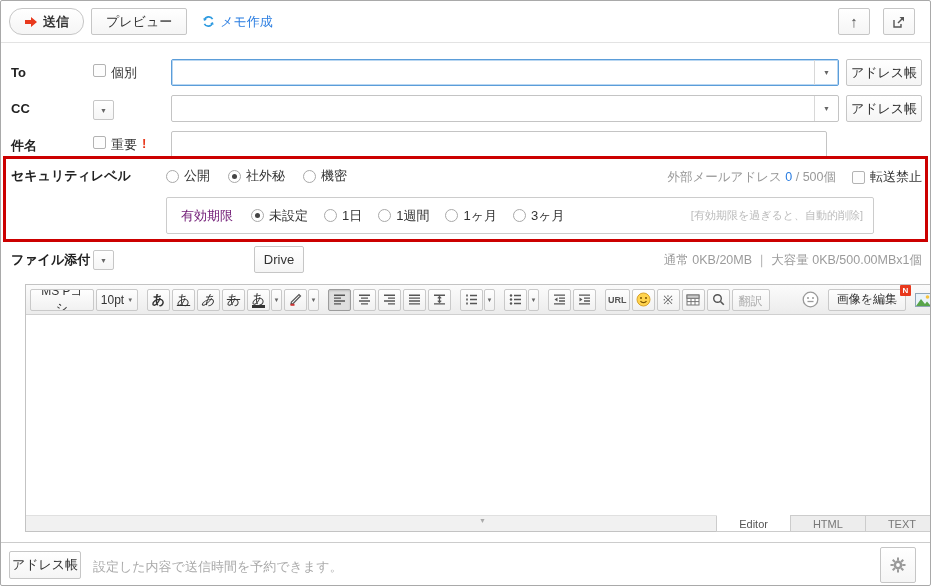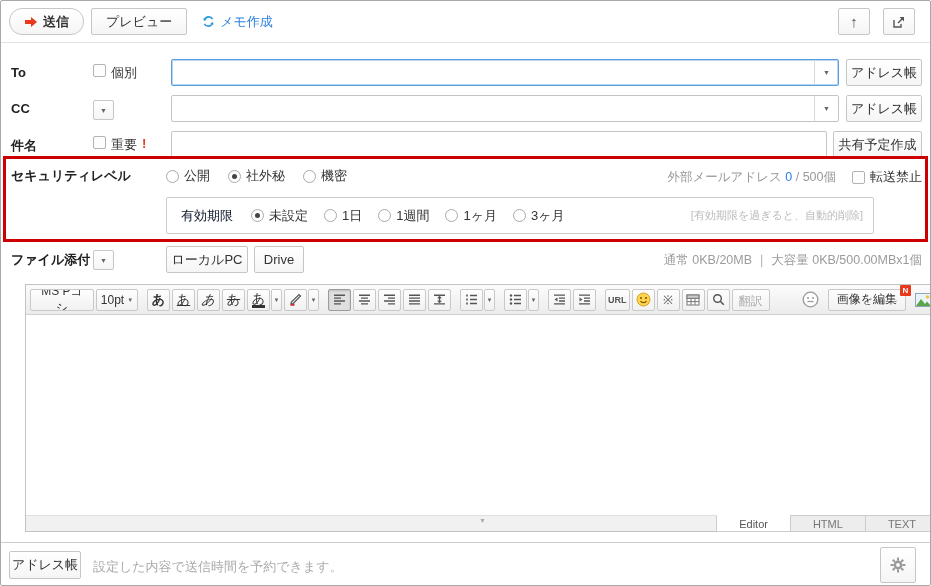--- a/index.html
+++ b/index.html
@@ -48,21 +48,21 @@
 
   
   .sec-row { position:absolute; left:0; right:0; top:164px; height:22px; }
   .sec-levels { position:absolute; left:165px; top:2px; display:flex; gap:18px; }
   .ext-info { position:absolute; right:8px; top:3px; display:flex; align-items:center; gap:16px; }
   .ext-text { font-size:12.5px; color:#999; }
   .ext-count { color:#2a7de1; }
   .fwd-ban { display:inline-flex; align-items:center; gap:5px; font-size:13px; color:#333; }
   .expiry-box { position:absolute; left:165px; top:196px; width:708px; height:37px;
                 border:1px solid #ccc; border-radius:2px; display:flex; align-items:center; padding:0 10px; }
-  .expiry-label { font-size:13px; color:#0f172a; margin:0 18px 0 4px; }
+  .expiry-label { font-size:13px; color:#701a75; margin:0 18px 0 4px; }
   .expiry-opts { display:flex; gap:16px; }
   .expiry-note { margin-left:auto; font-size:11px; color:#bbb; }
   .redbox { position:absolute; left:2px; top:155px; width:925px; height:86px;
             border:3px solid #c00; pointer-events:none; z-index:6; }
 
   
   .attach-row { position:absolute; left:0; right:0; top:245px; height:28px; }
   .attach-btn1 { position:absolute; left:165px; top:0; width:82px; height:27px; }
   .attach-btn2 { position:absolute; left:253px; top:0; width:50px; height:27px; }
   .quota { position:absolute; right:8px; top:6px; font-size:12.5px; color:#9b9b9b; }
@@ -193,23 +193,20 @@
   <div class="frow" style="top:130px">
     <span class="flabel">件名</span>
     <span class="optcol">
       <span class="cbx"></span>
       <span>重要</span>
       <span class="imp-mark">!</span>
     </span>
     <div class="combo" style="width:656px">
       <input value="" style="">
     </div>
-    <button class="btn side-btn" style="left:832px;width:89px">
-      <span>共有予定作成</span>
-    </button>
   </div>
 
   <div class="sec-row">
     <span class="flabel" style="top:2px">セキュリティレベル</span>
     <div class="sec-levels">
       <span class="opt">
         <span class="radio">
             <span class="dot"></span>
           </span>
         <span>公開</span>
@@ -278,23 +275,20 @@
 
   <div class="redbox"></div>
 
   <div class="attach-row">
     <span class="flabel" style="top:5px">ファイル添付</span>
     <span class="optcol" style="top:4px">
       <button class="btn mini-drop">
         <span>▼</span>
       </button>
     </span>
-    <button class="btn attach-btn1">
-      <span>ローカルPC</span>
-    </button>
     <button class="btn attach-btn2">
       <span>Drive</span>
     </button>
     <span class="quota">通常 0KB/20MB ｜ 大容量 0KB/500.00MBx1個</span>
   </div>
 
   <div class="editor">
     <div class="etoolbar">
       <button class="tb tb-font">
         <span>MS Pゴシ</span>

